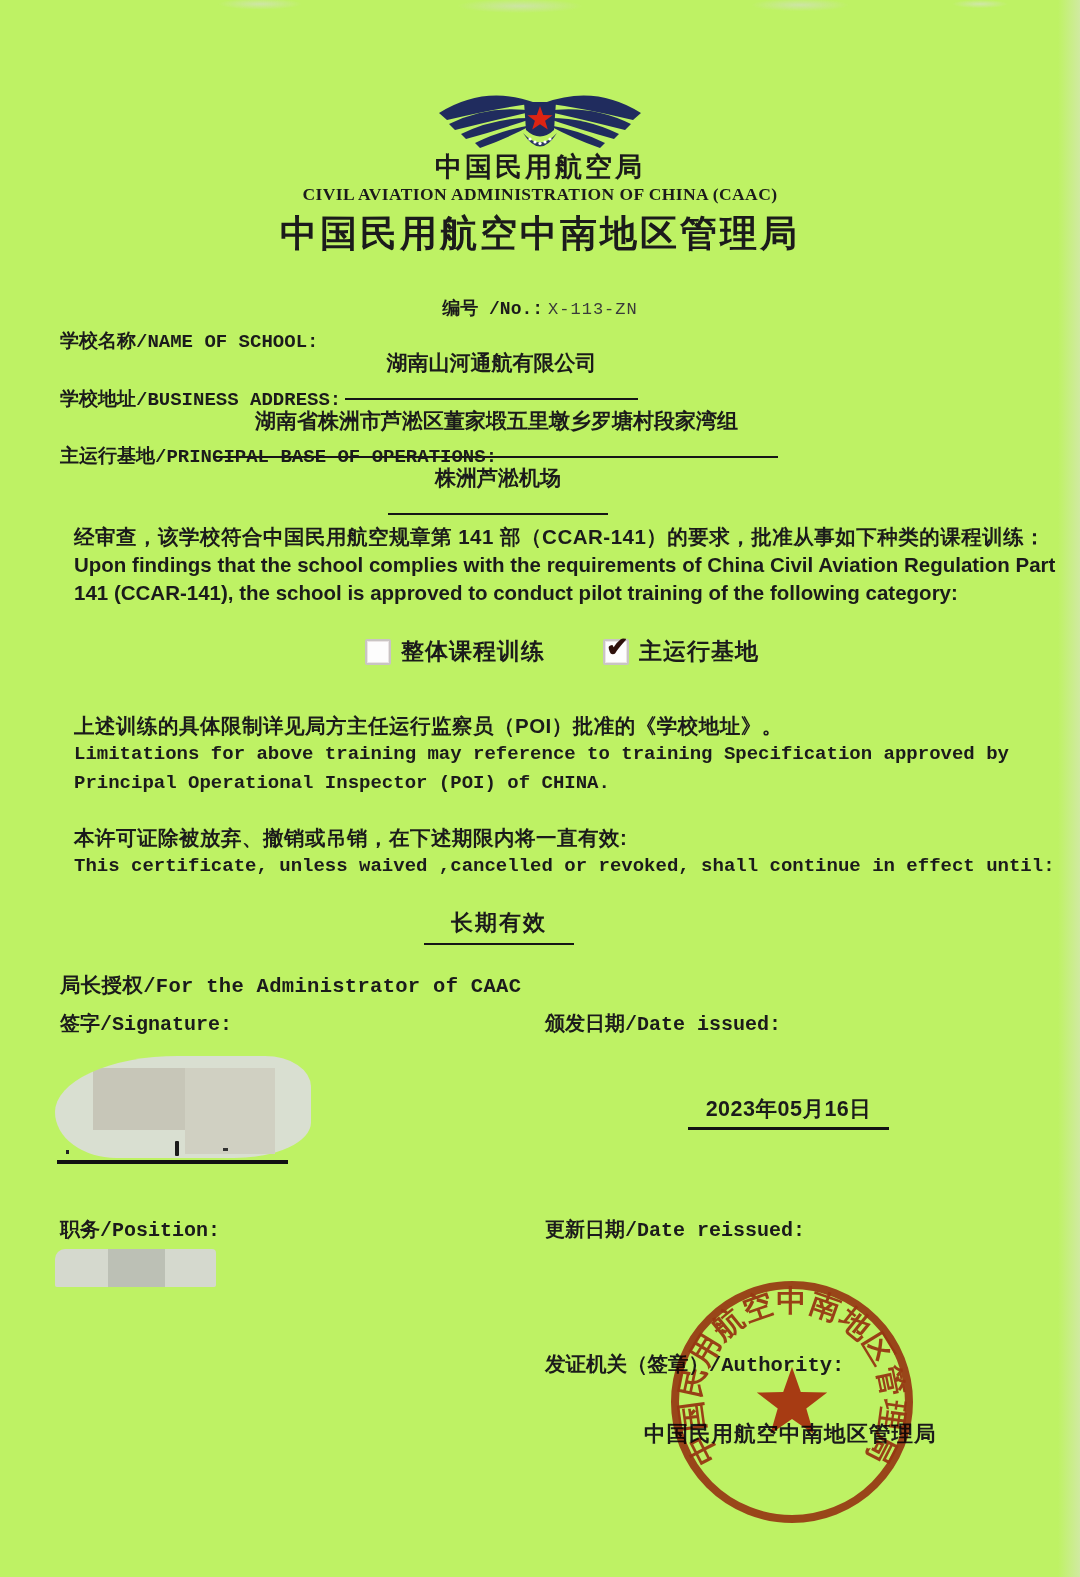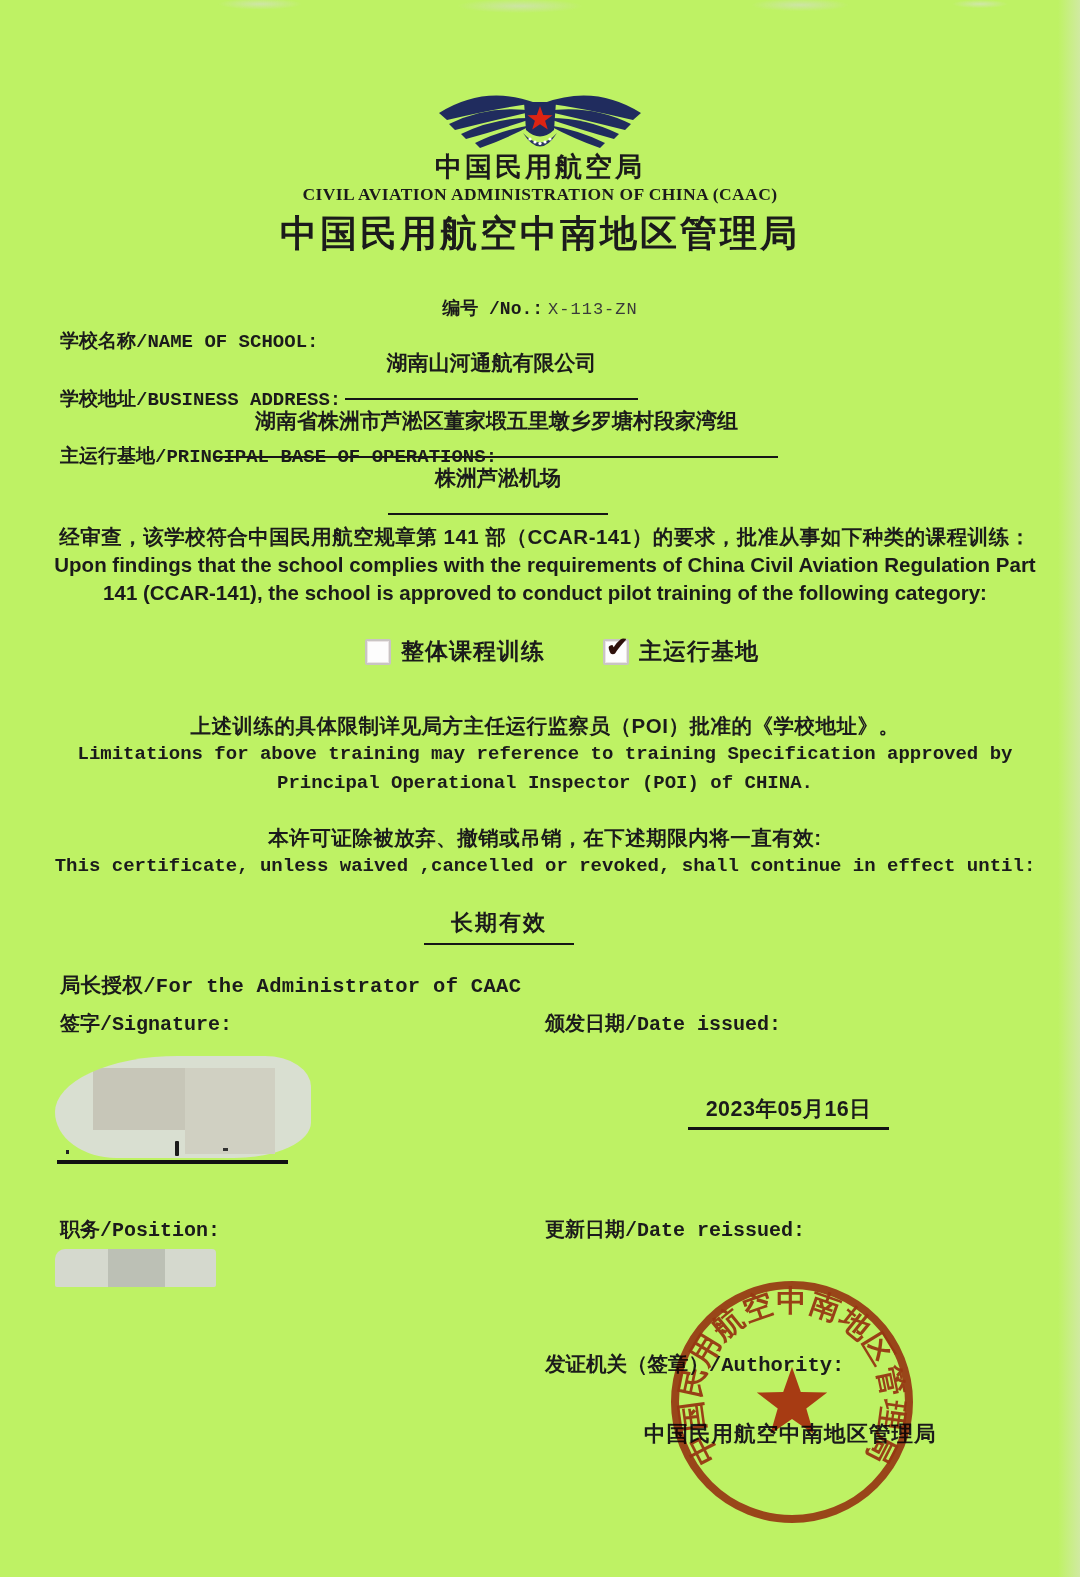--- a/index.html
+++ b/index.html
@@ -33,21 +33,21 @@
   .number-line{top:296px;font-size:18px;}
   .number-label{font-weight:bold;}
   .number-value{font-size:17px;color:#3a3a3a;letter-spacing:1px;}
 
   .field-label{left:60px;font-size:19px;font-weight:bold;}
   .field-value{font-size:21px;font-weight:bold;text-align:center;border-bottom:2px solid #161616;padding-bottom:21px;}
   .fl-1{top:328px;} .fv-1{left:345px;width:293px;top:349px;}
   .fl-2{top:386px;} .fv-2{left:215px;width:563px;top:407px;}
   .fl-3{top:443px;} .fv-3{left:388px;width:220px;top:464px;}
 
-  .para{left:44px;width:1002px;line-height:28px;text-align:center;}
+  .para{left:74px;width:1002px;line-height:28px;}
   .para .cn{font-size:20.5px;font-weight:600;letter-spacing:.5px;}
   .para .en-sans{font-size:20.5px;font-weight:600;line-height:28px;}
   .para .en-mono{font-size:19px;font-weight:600;line-height:29px;}
   .p-approval{top:523px;}
   .p-limit{top:712px;}
   .p-valid{top:824px;}
 
   .cb-row{top:636px;left:365px;display:flex;gap:58px;}
   .checkbox{display:flex;align-items:center;gap:10px;}
   .cb-box{position:relative;width:22px;height:22px;background:#fdfdfd;border:2px solid #c9c4c4;border-radius:2px;box-shadow:inset 0 0 0 1px rgba(180,160,160,.25);}

